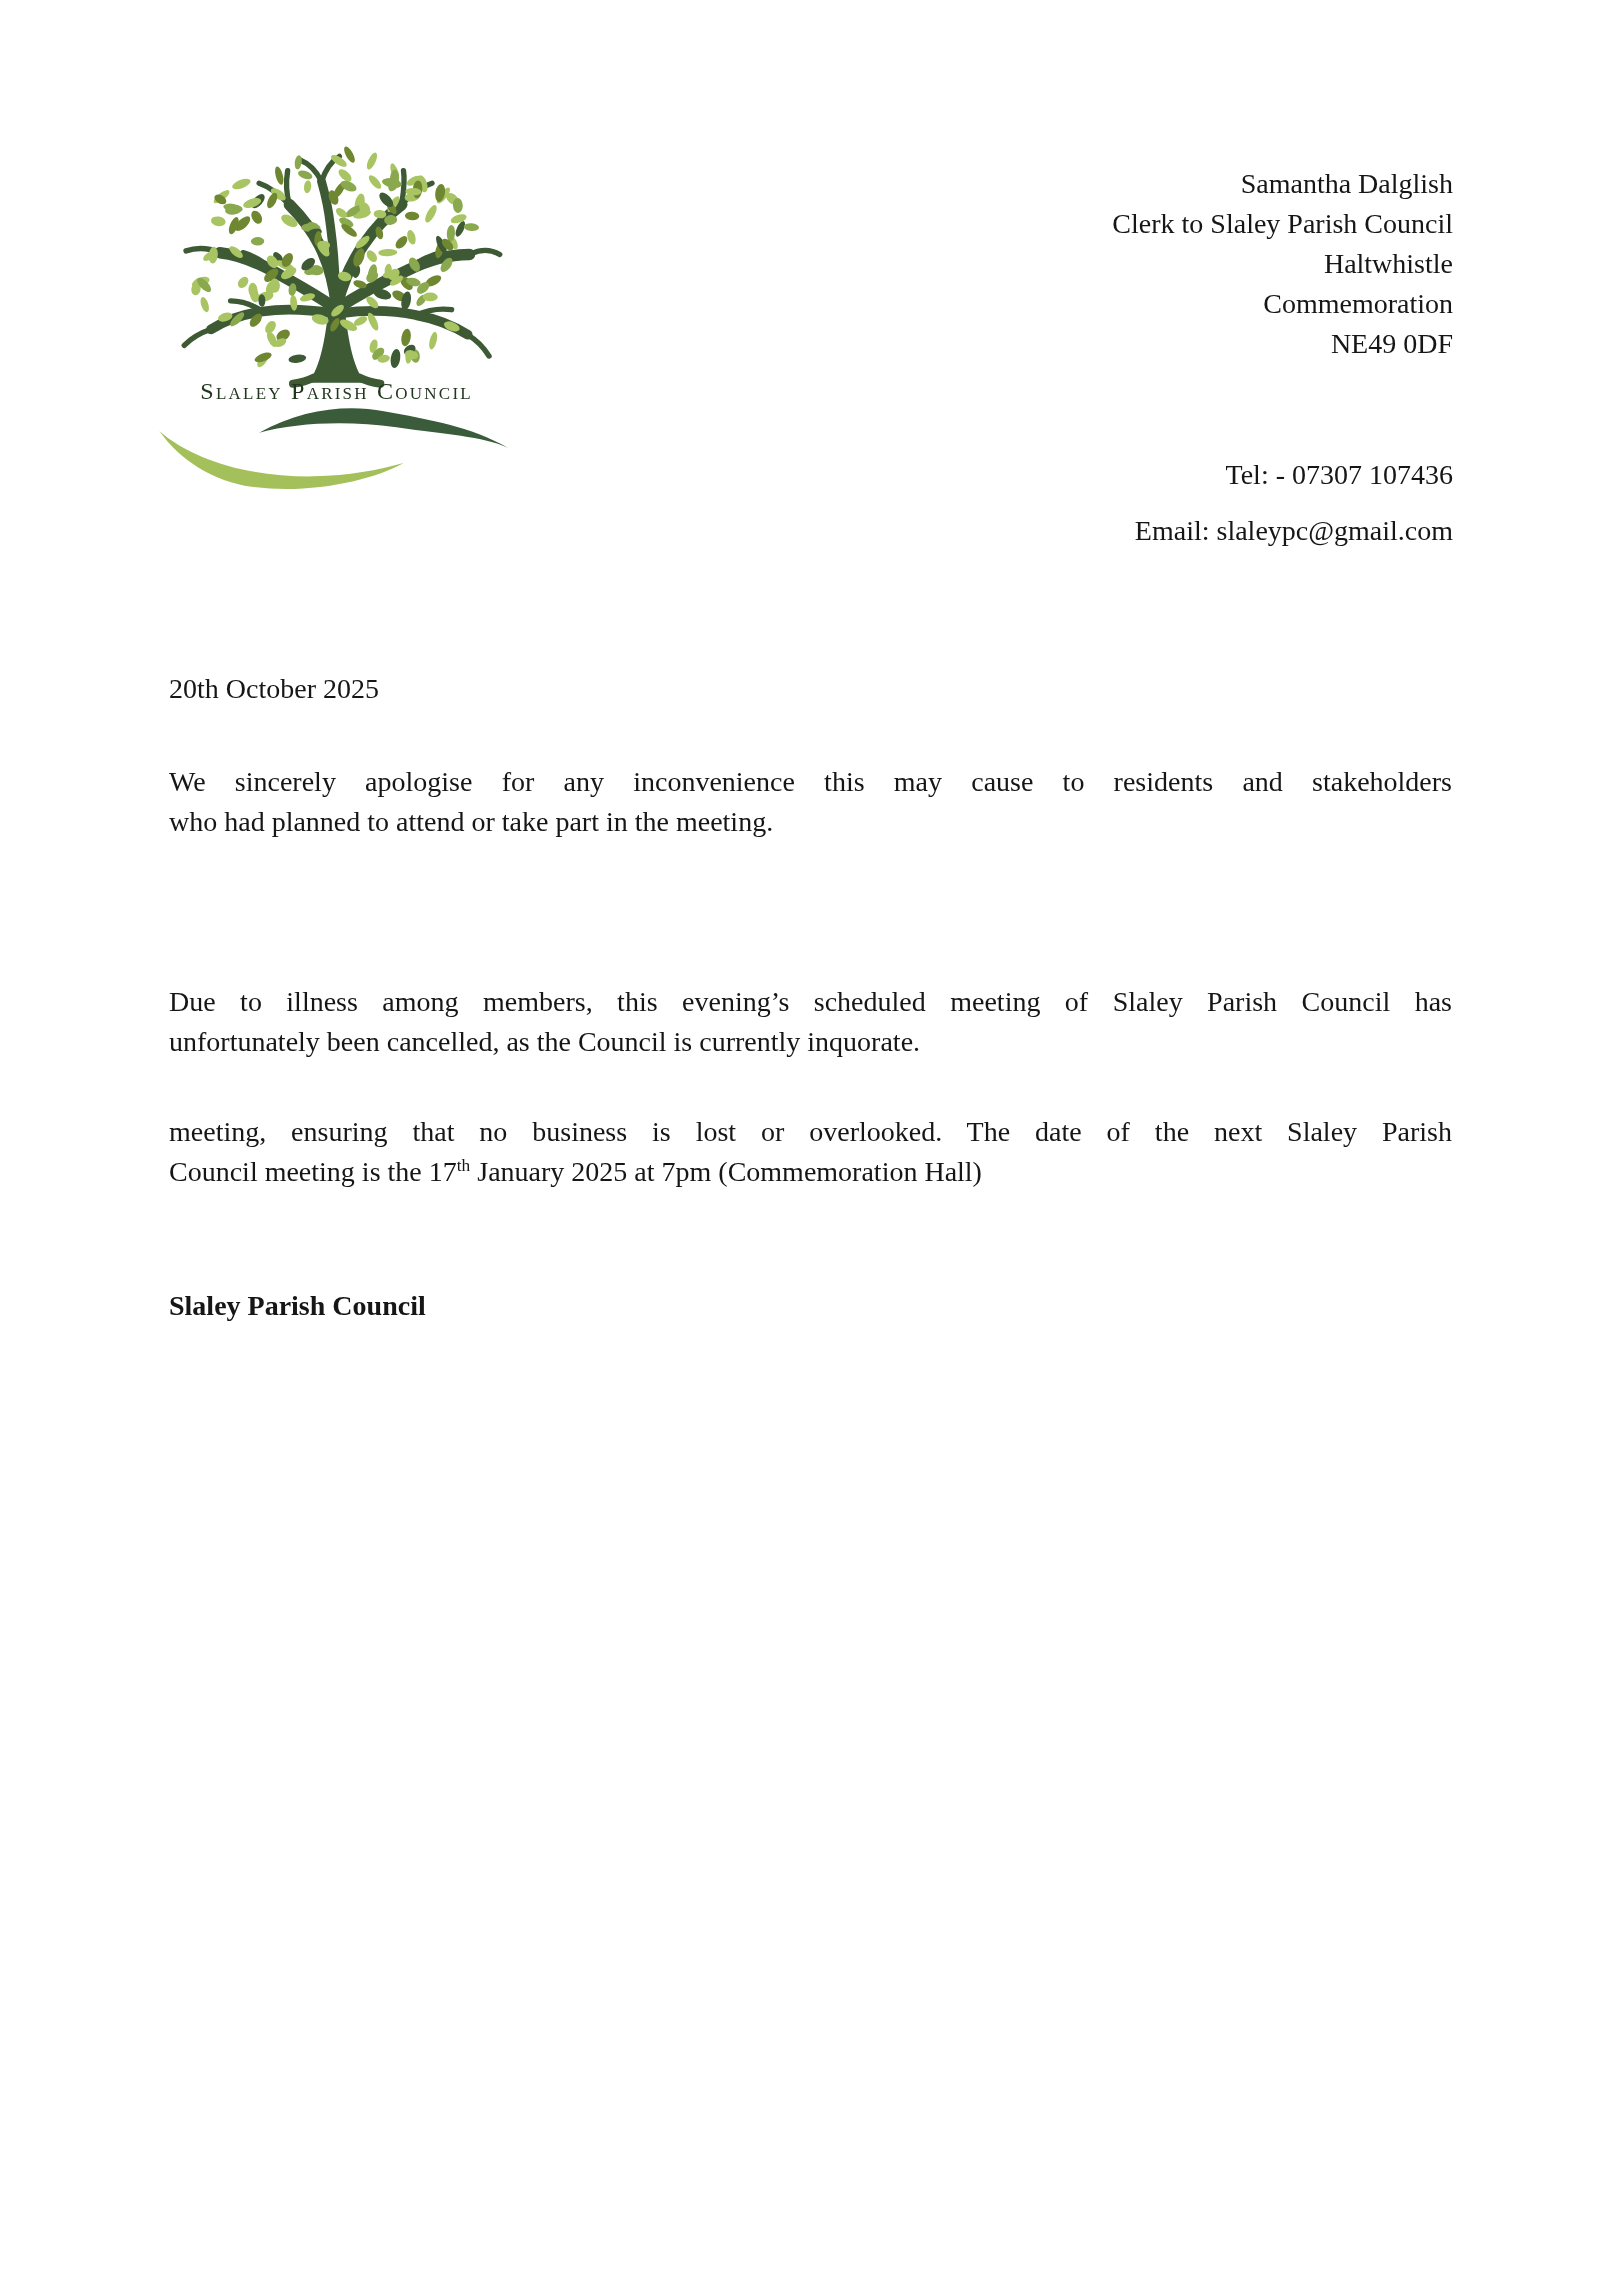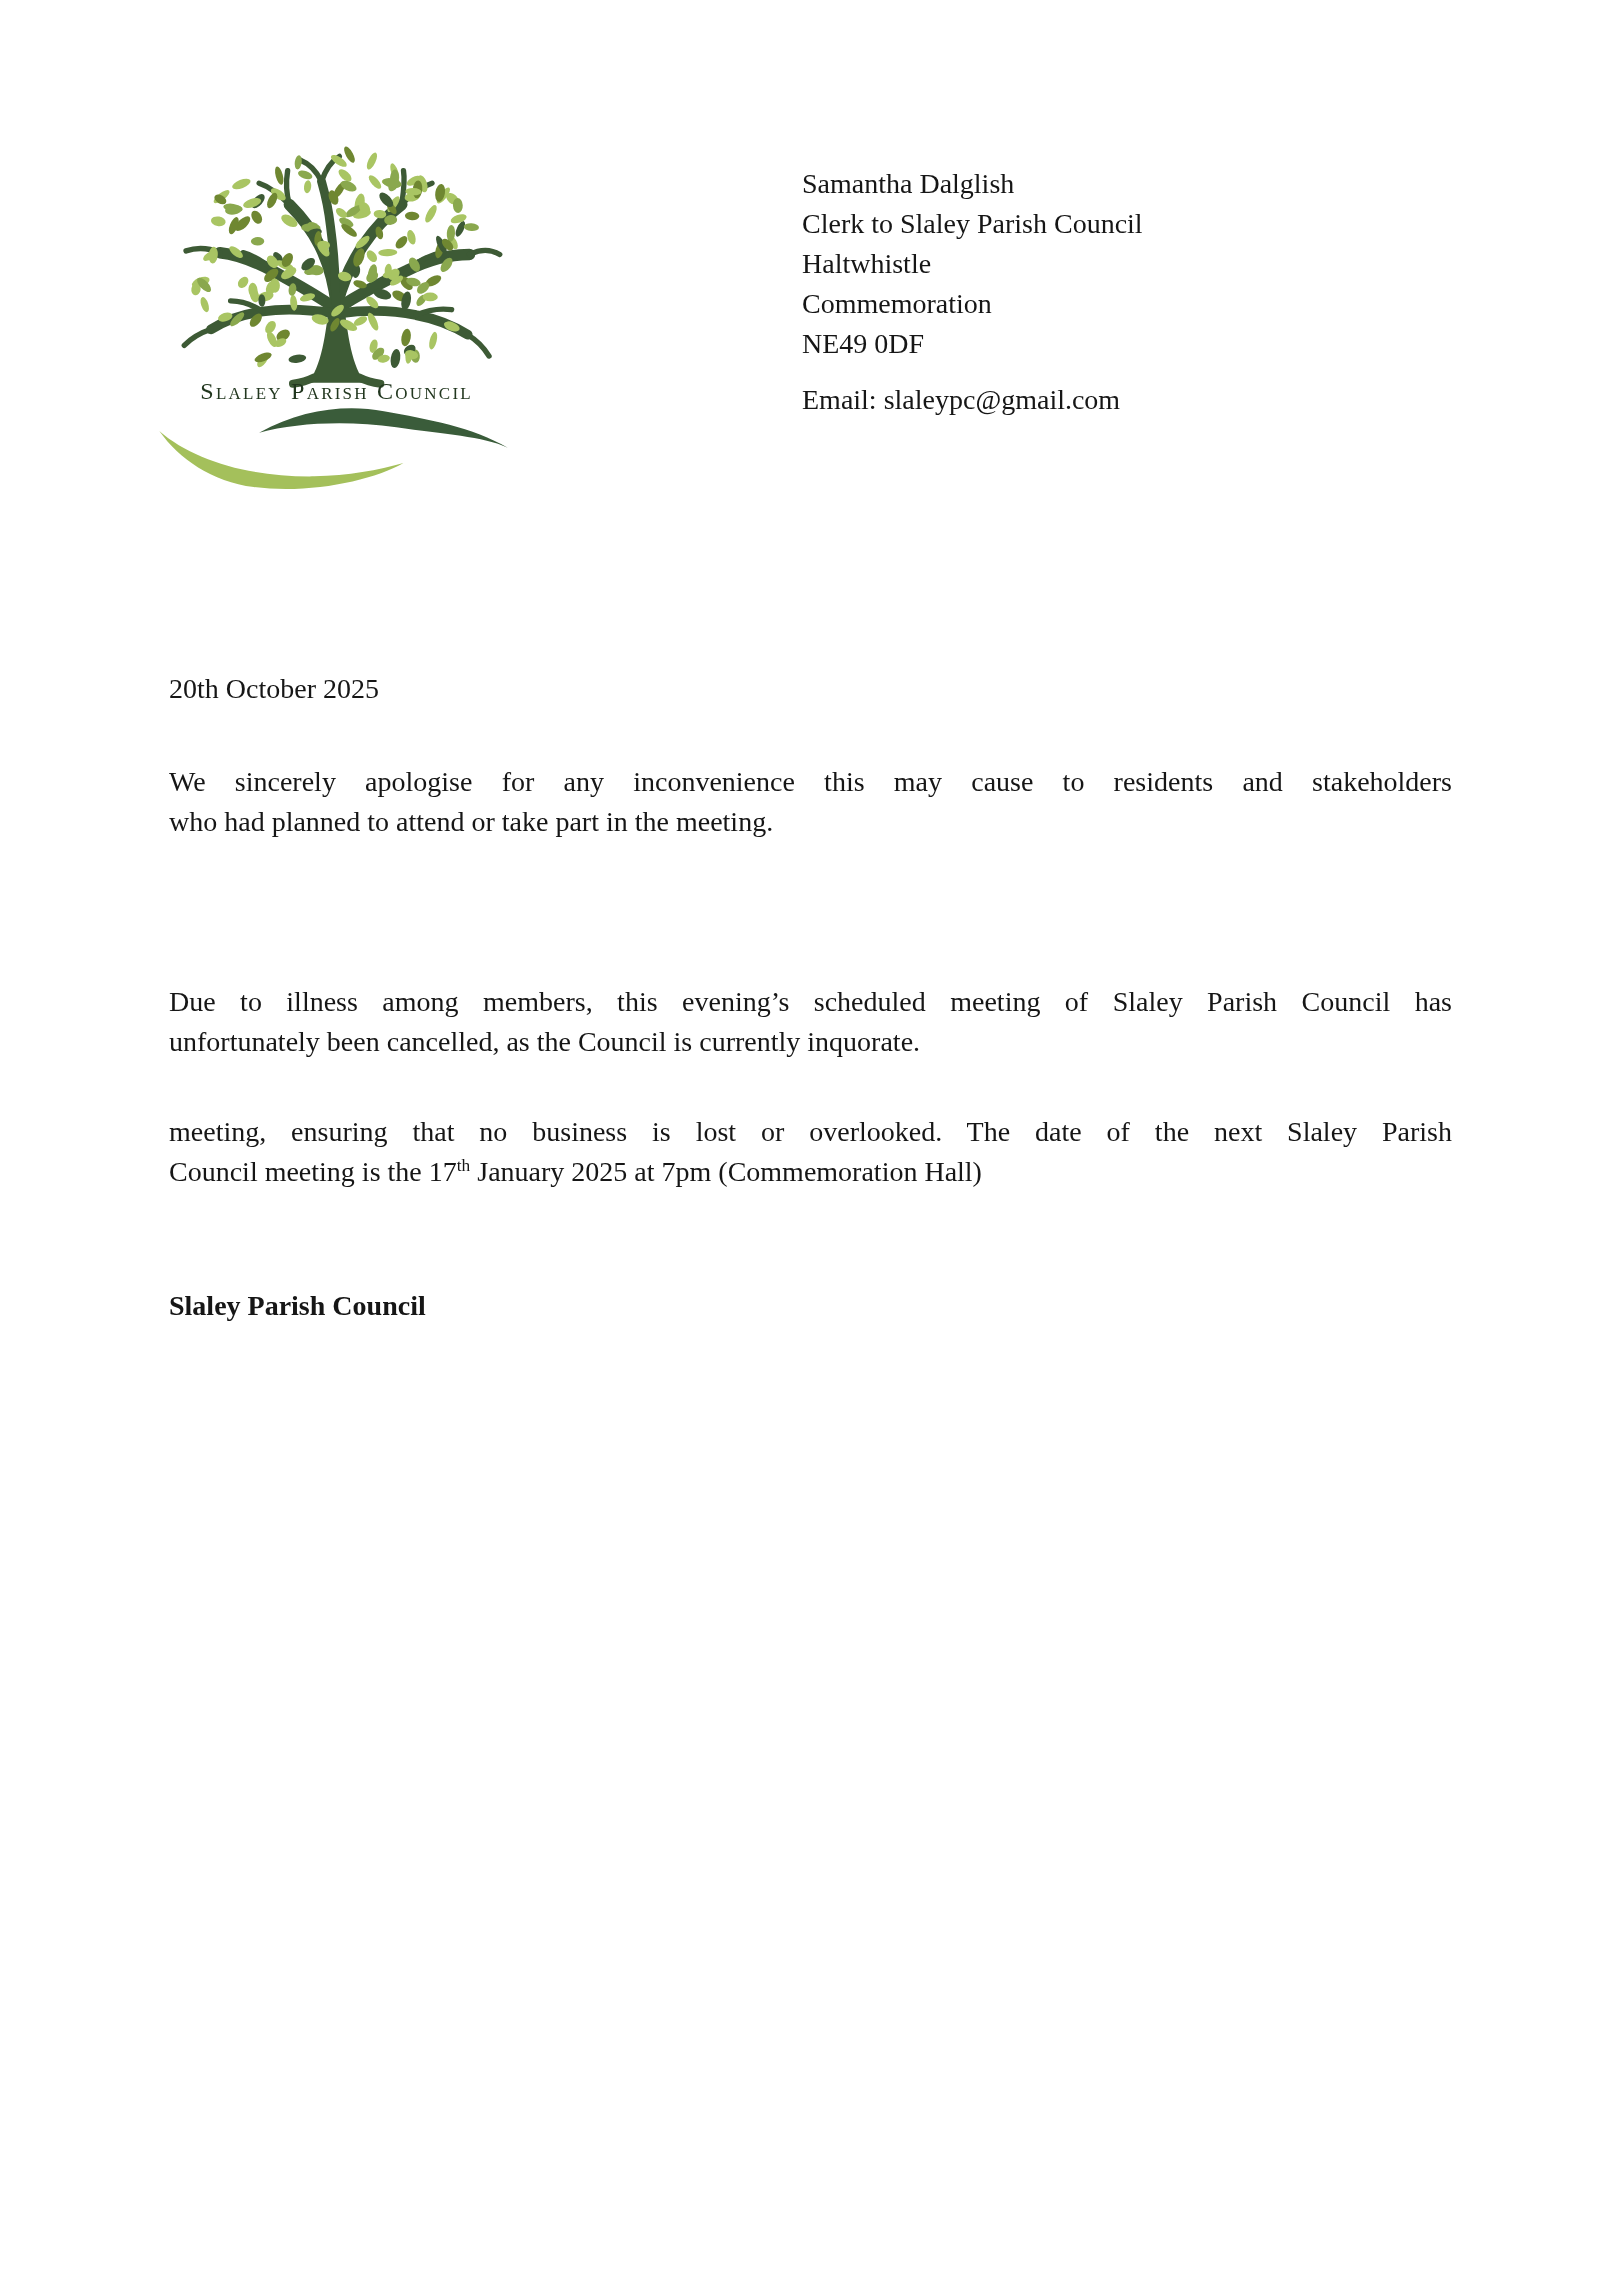--- a/index.html
+++ b/index.html
@@ -18,20 +18,21 @@
   .logo-text{
     font-family:"Liberation Serif", serif;
     font-variant:small-caps;
     letter-spacing:2.5px;
     font-size:27px;
   }
   
   .sender-col{
     position:absolute;
     top:164px;right:169px;left:802px;
+    text-align:right;
     font-size:28px;line-height:40px;
   }
   .sender-line{white-space:nowrap;}
   .tel-line{margin-top:91px;white-space:nowrap;}
   .email-line{margin-top:16px;white-space:nowrap;}
   
   .body-col{
     position:absolute;
     left:169px;top:669px;width:1283px;
     font-size:28px;line-height:40px;
@@ -244,20 +245,21 @@
       <path fill="#a4c05b" d="M16,350 C55,384 120,402 190,401 C228,400 262,394 290,386 C255,406 185,421 122,413 C75,407 38,381 16,350 Z"></path>
     </svg>
   </div>
 
   <div class="sender-col">
     <div class="sender-line">Samantha Dalglish</div>
     <div class="sender-line">Clerk to Slaley Parish Council</div>
     <div class="sender-line">Haltwhistle</div>
     <div class="sender-line">Commemoration</div>
     <div class="sender-line">NE49 0DF</div>
+    <div class="tel-line">Tel: - 07307 107436</div>
     <div class="email-line">Email: slaleypc@gmail.com</div>
   </div>
 
   <div class="body-col">
     <div class="date-line">20th October 2025</div>
 
     <div class="para p2">
       <div class="jline">We sincerely apologise for any inconvenience this may cause to residents and stakeholders</div>
       <div>who had planned to attend or take part in the meeting.</div>
     </div>

